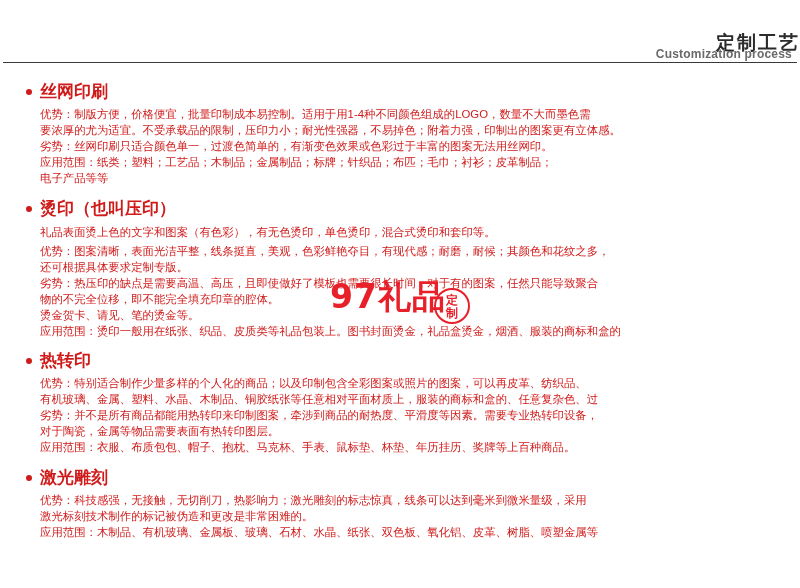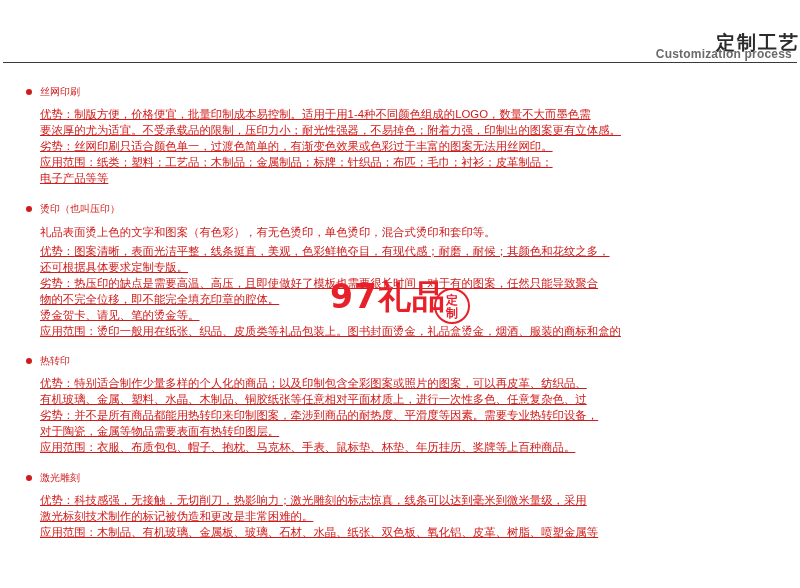--- a/index.html
+++ b/index.html
@@ -55,22 +55,22 @@
   }
   .content {
     position: relative;
     padding: 12px 18px 0 26px;
   }
   .section {
     margin-bottom: 14px;
   }
   .sec-head {
     position: relative;
-    font-size: 10px;
-    font-weight: normal;
+    font-size: 17px;
+    font-weight: bold;
     color: #d01b1b;
     margin: 0 0 7px 0;
     line-height: 16px;
     padding-left: 14px;
   }
   .bullet {
     position: absolute;
     left: 0;
     top: 5px;
     width: 6px;
@@ -79,21 +79,20 @@
     background: #d01b1b;
   }
   .row {
     display: block;
     font-size: 11.4px;
     line-height: 15.5px;
     color: #d01b1b;
     margin: 0 0 0.5px 0;
     padding-left: 14px;
     text-align: justify;
-    text-decoration: underline;
   }
   .row .lbl {
     color: #d01b1b;
     font-weight: normal;
   }
   .row .txt {
     color: #d01b1b;
   }
   .row.cont {
     padding-left: 14px;
@@ -177,21 +176,21 @@
       <div class="row cont"><span class="txt">烫金贺卡、请见、笔的烫金等。</span></div>
       <div class="row"><span class="lbl">应用范围：</span><span class="txt">烫印一般用在纸张、织品、皮质类等礼品包装上。图书封面烫金，礼品盒烫金，烟酒、服装的商标和盒的</span></div>
     </div>
 
     <div class="section">
       <div class="sec-head">
         <span class="bullet"></span>
         <span>热转印</span>
       </div>
       <div class="row"><span class="lbl">优势：</span><span class="txt">特别适合制作少量多样的个人化的商品；以及印制包含全彩图案或照片的图案，可以再皮革、纺织品、</span></div>
-      <div class="row cont"><span class="txt">有机玻璃、金属、塑料、水晶、木制品、铜胶纸张等任意相对平面材质上，进行一次性多色、任意复杂色、过</span></div>
+      <div class="row cont"><span class="txt">有机玻璃、金属、塑料、水晶、木制品、铜胶纸张等任意相对平面材质上，服装的商标和盒的、任意复杂色、过</span></div>
       <div class="row"><span class="lbl">劣势：</span><span class="txt">并不是所有商品都能用热转印来印制图案，牵涉到商品的耐热度、平滑度等因素。需要专业热转印设备，</span></div>
       <div class="row cont"><span class="txt">对于陶瓷，金属等物品需要表面有热转印图层。</span></div>
       <div class="row"><span class="lbl">应用范围：</span><span class="txt">衣服、布质包包、帽子、抱枕、马克杯、手表、鼠标垫、杯垫、年历挂历、奖牌等上百种商品。</span></div>
     </div>
 
     <div class="section">
       <div class="sec-head">
         <span class="bullet"></span>
         <span>激光雕刻</span>
       </div>

